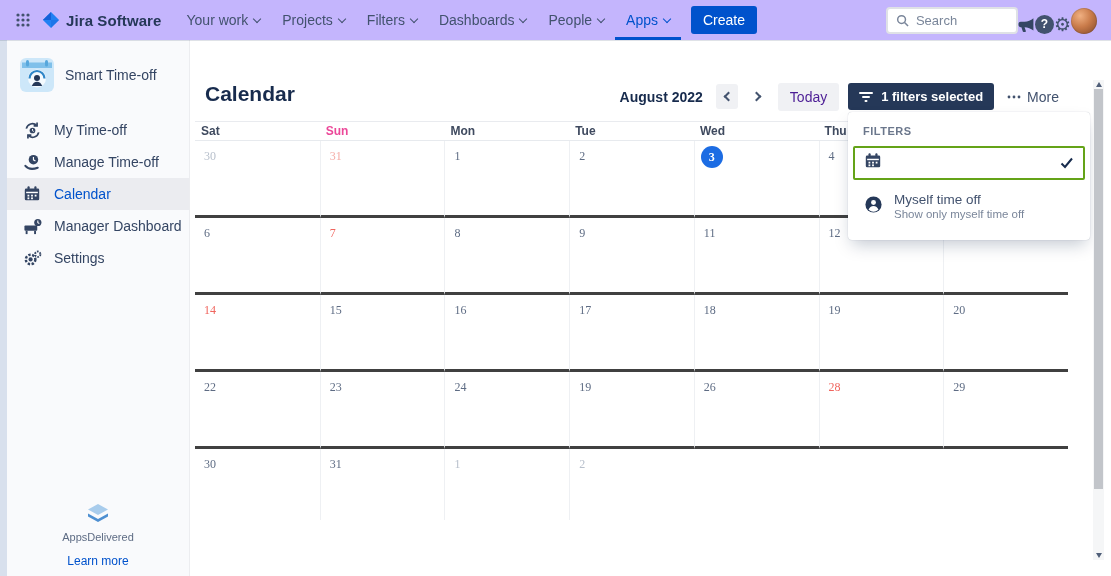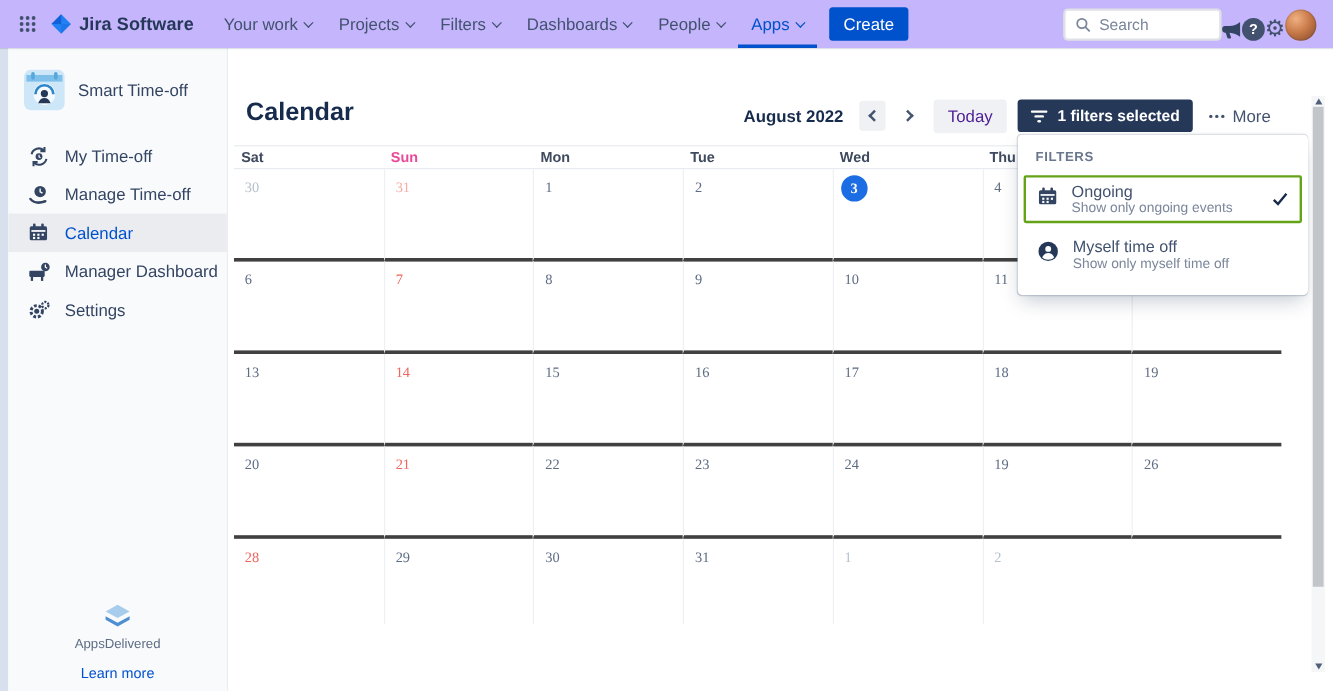--- a/index.html
+++ b/index.html
@@ -324,23 +324,20 @@
         <div class="cell">
           <div class="datenum sun">7</div>
         </div>
         <div class="cell">
           <div class="datenum">8</div>
         </div>
         <div class="cell">
           <div class="datenum">9</div>
         </div>
         <div class="cell">
-          <div class="datenum">10</div>
-        </div>
-        <div class="cell">
           <div class="datenum">11</div>
         </div>
         <div class="cell">
           <div class="datenum">12</div>
         </div>
         <div class="cell">
           <div class="datenum">13</div>
         </div>
         <div class="cell">
           <div class="datenum sun">14</div>
@@ -355,23 +352,20 @@
           <div class="datenum">17</div>
         </div>
         <div class="cell">
           <div class="datenum">18</div>
         </div>
         <div class="cell">
           <div class="datenum">19</div>
         </div>
         <div class="cell">
           <div class="datenum">20</div>
-        </div>
-        <div class="cell">
-          <div class="datenum sun">21</div>
         </div>
         <div class="cell">
           <div class="datenum">22</div>
         </div>
         <div class="cell">
           <div class="datenum">23</div>
         </div>
         <div class="cell">
           <div class="datenum">24</div>
         </div>
@@ -411,24 +405,20 @@
                 <rect x="12.6" y="1.5" width="2.4" height="4" rx="1" fill="#344563"></rect>
                 <rect x="3.5" y="7.5" width="13" height="1.6" fill="#fff"></rect>
                 <g fill="#fff">
                   <rect x="5" y="10.8" width="2" height="2"></rect>
                   <rect x="9" y="10.8" width="2" height="2"></rect>
                   <rect x="13" y="10.8" width="2" height="2"></rect>
                   <rect x="5" y="13.8" width="2" height="2"></rect>
                   <rect x="9" y="13.8" width="2" height="2"></rect>
                 </g>
               </svg></span>
-            <span class="pi-text">
-              <span class="pi-title">Ongoing</span>
-              <span class="pi-sub">Show only ongoing events</span>
-            </span>
             <span class="pi-check">
               <svg width="14" height="12" viewBox="0 0 14 12">
                 <path d="M1.5 6.5l3.5 3.5 7-8.5" stroke="#172B4D" stroke-width="2" fill="none"></path>
               </svg>
             </span>
           </div>
           <div class="popup-item">
             <span><svg width="19" height="19" viewBox="0 0 20 20">
                 <circle cx="10" cy="10" r="8.5" fill="#253858"></circle>
                 <circle cx="10" cy="7.8" r="2.6" fill="#fff"></circle>

